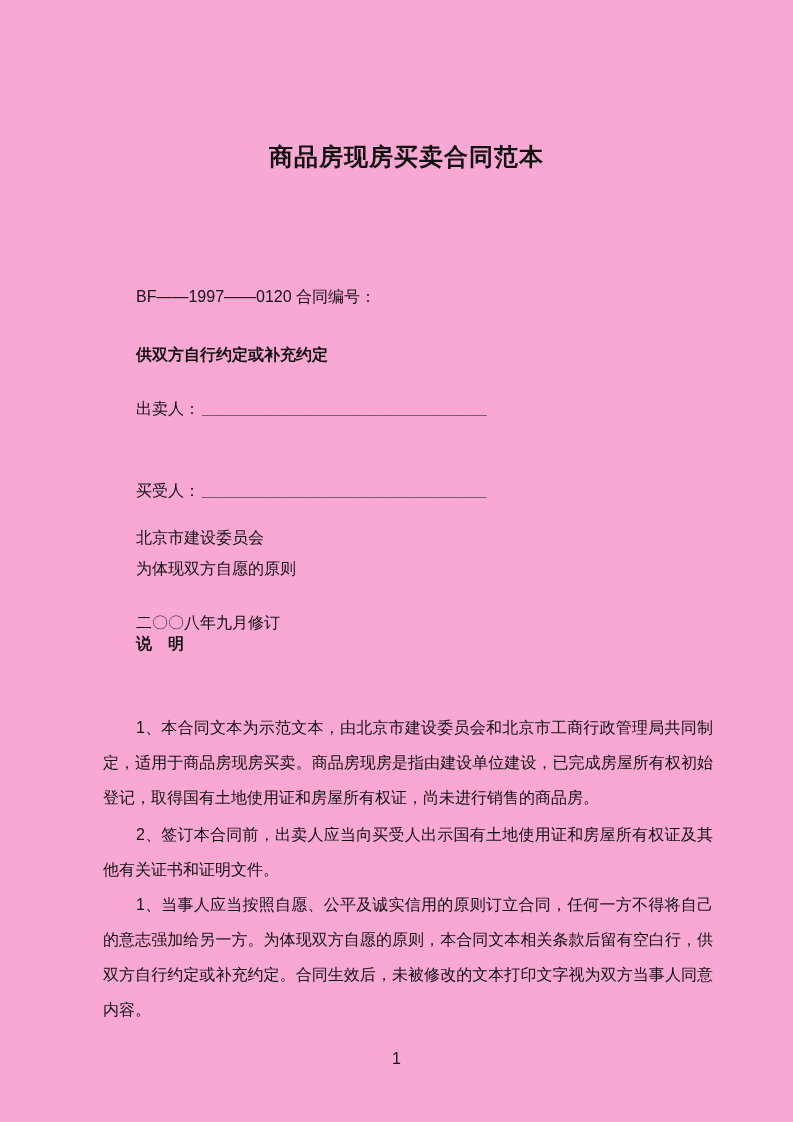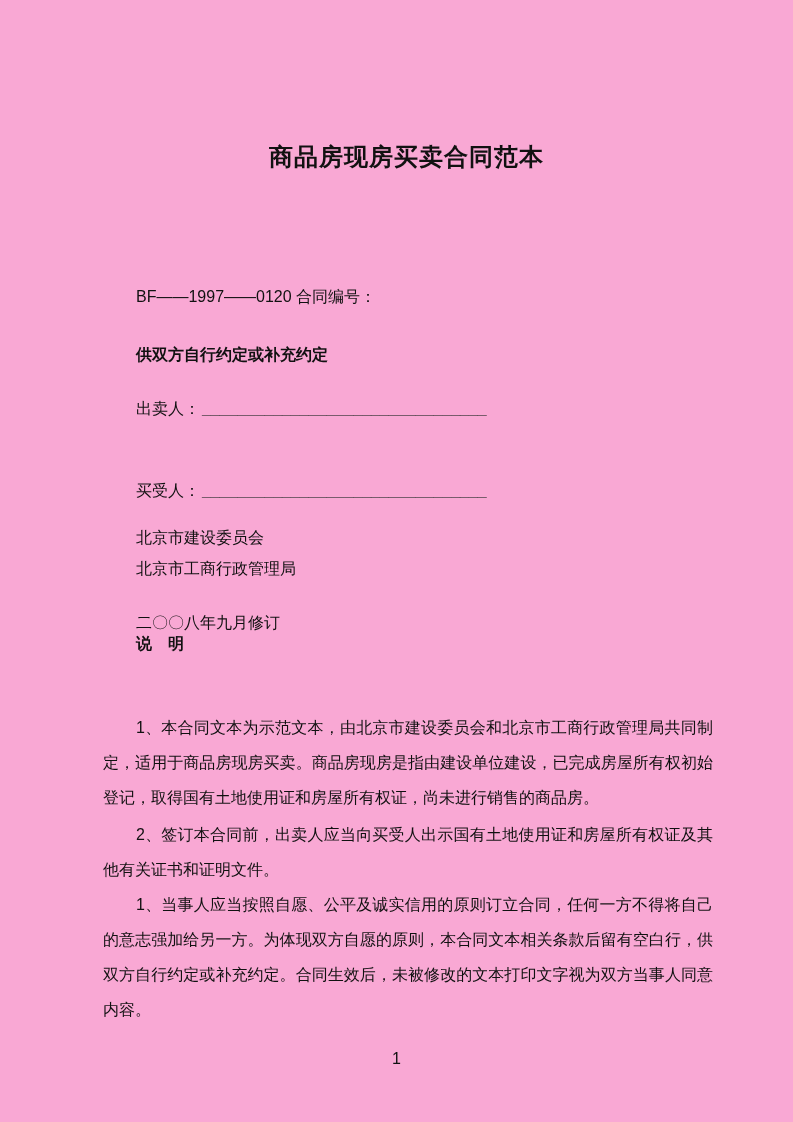--- a/index.html
+++ b/index.html
@@ -80,21 +80,21 @@
   <div class="abs line seller-line">
     <span>出卖人：</span><span class="blank">________________________________</span>
   </div>
 
   <div class="abs line buyer-line">
     <span>买受人：</span><span class="blank">________________________________</span>
   </div>
 
   <div class="abs line org1-line">北京市建设委员会</div>
 
-  <div class="abs line org2-line">北京市工商行政管理局</div>
+  <div class="abs line org2-line">为体现双方自愿的原则</div>
 
   <div class="abs line revision-line">二〇〇八年九月修订</div>
 
   <div class="abs line heading-line bold">说　明</div>
 
   <div class="abs para para1">1、本合同文本为示范文本，由北京市建设委员会和北京市工商行政管理局共同制定，适用于商品房现房买卖。商品房现房是指由建设单位建设，已完成房屋所有权初始登记，取得国有土地使用证和房屋所有权证，尚未进行销售的商品房。</div>
 
   <div class="abs para para2">2、签订本合同前，出卖人应当向买受人出示国有土地使用证和房屋所有权证及其他有关证书和证明文件。</div>
 
   <div class="abs para para3">1、当事人应当按照自愿、公平及诚实信用的原则订立合同，任何一方不得将自己的意志强加给另一方。为体现双方自愿的原则，本合同文本相关条款后留有空白行，供双方自行约定或补充约定。合同生效后，未被修改的文本打印文字视为双方当事人同意内容。</div>

